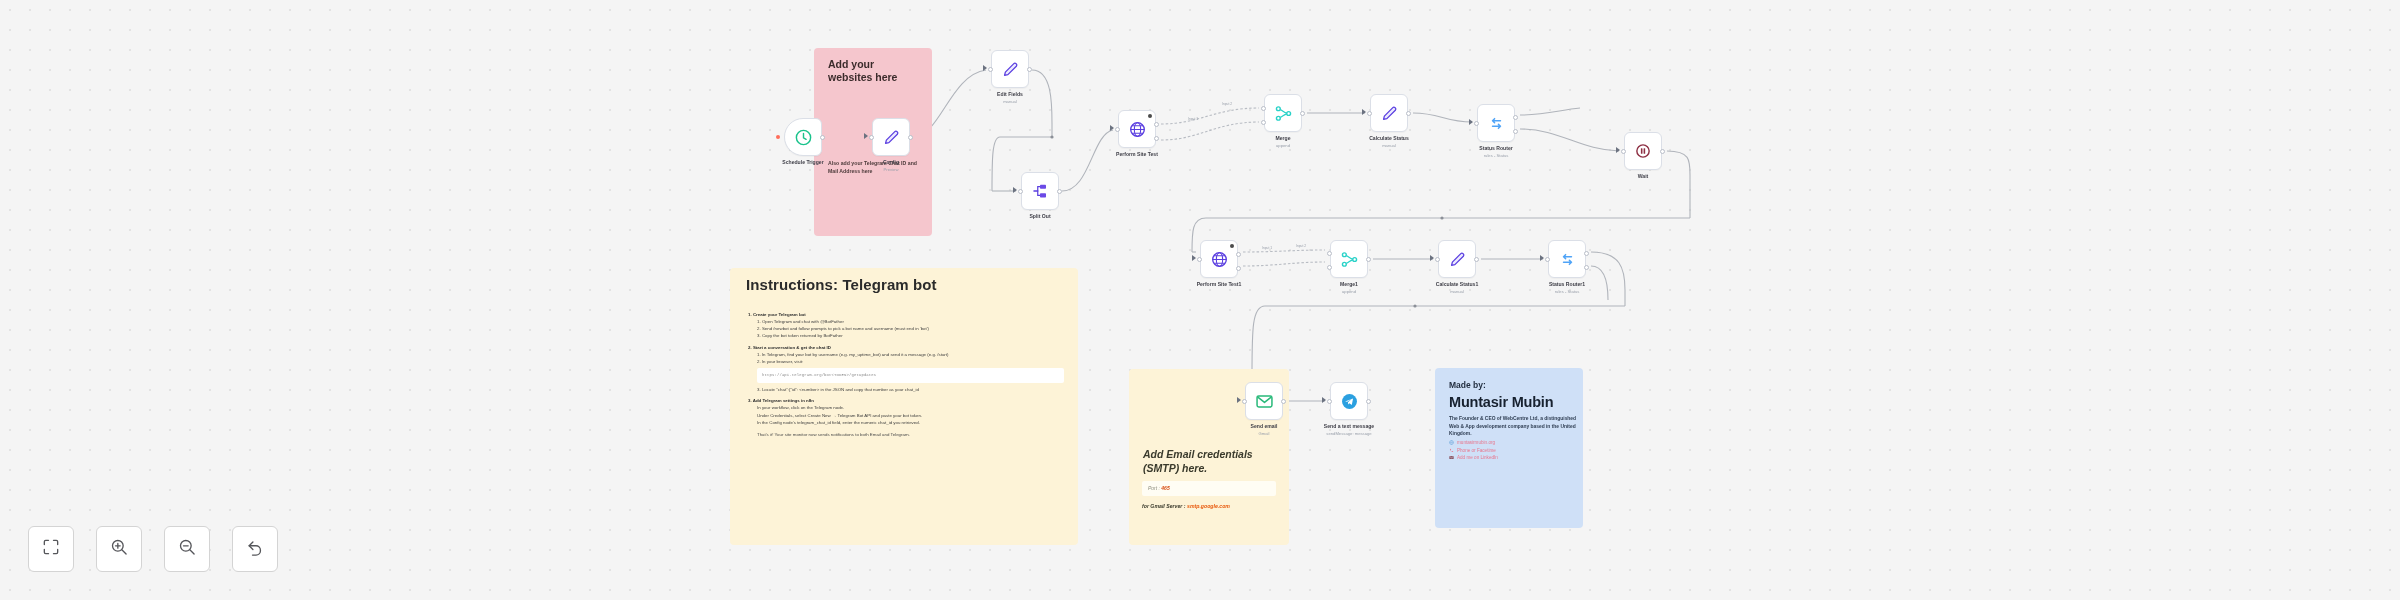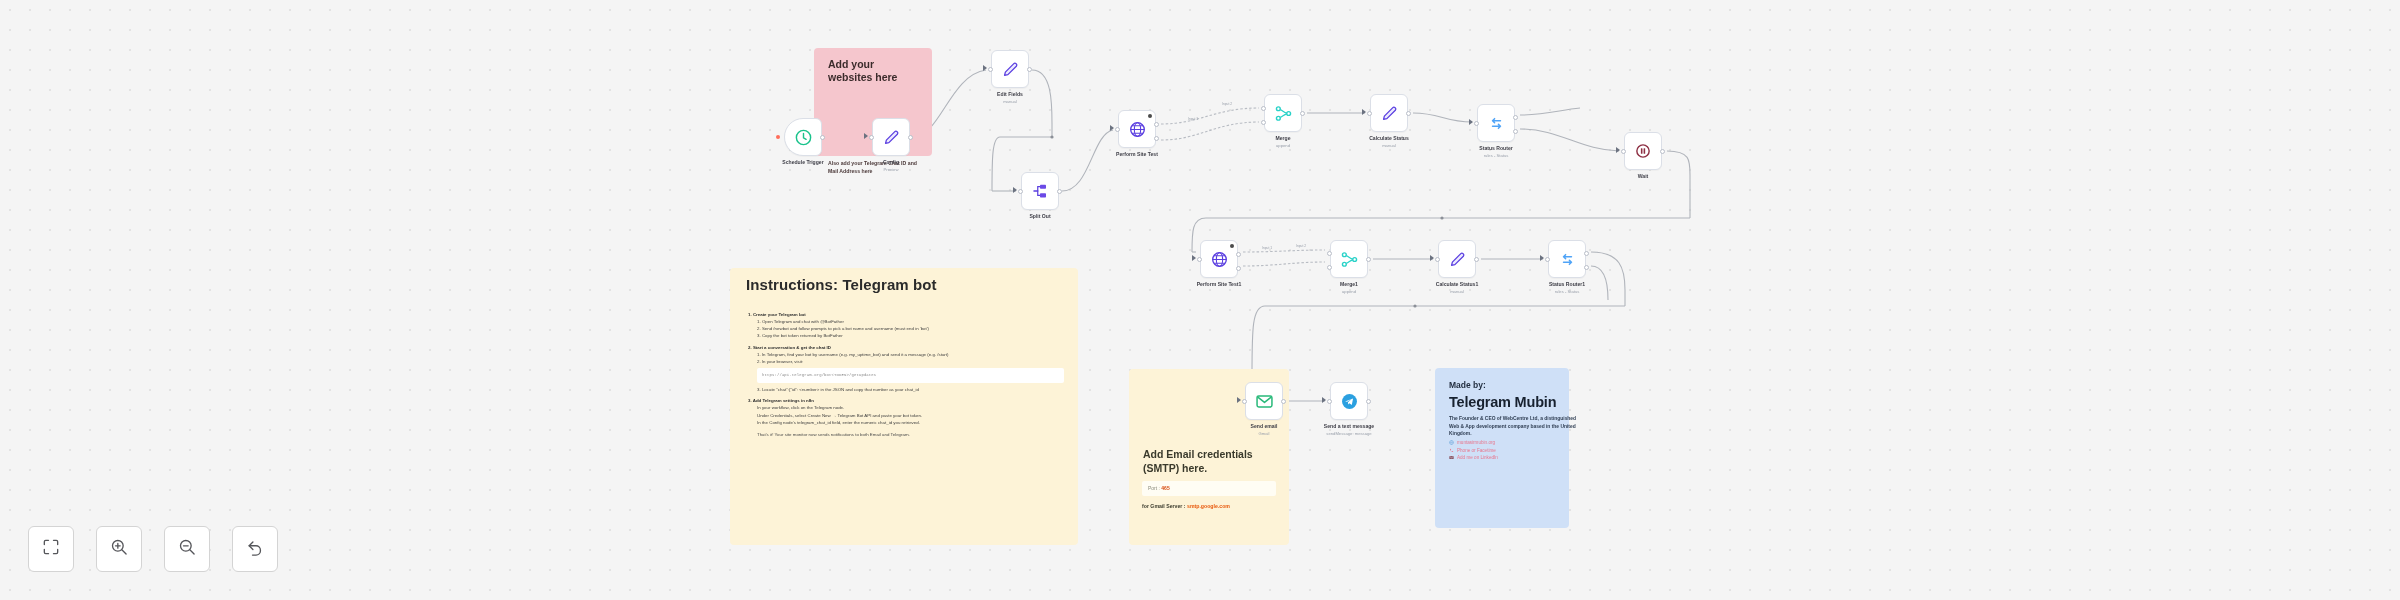--- a/index.html
+++ b/index.html
@@ -184,21 +184,21 @@
     <path class="edge" d="M1252,395 L1240,395"></path>
     <circle class="edge-mid" cx="1415" cy="306" r="1.6"></circle>
 
     <path class="edge" d="M1591,266 C1605,266 1608,282 1608,300"></path>
 
     <path class="edge" d="M1288,401 L1325,401"></path>
 
     <path class="edge" d="M1520,115 C1545,115 1560,110 1580,108"></path>
   </svg>
 
-  <div class="sticky sticky-pink" style="left:814px; top:48px; width:118px; height:108px;">
+  <div class="sticky sticky-pink" style="left:814px; top:48px; width:118px; height:188px;">
     <div class="pink-title">Add your websites here</div>
     <div class="pink-sub">Also add your Telegram Chat ID and Mail Address here</div>
   </div>
 
   <div class="sticky sticky-yellow" style="left:730px; top:268px; width:348px; height:277px;">
     <div class="instr-title">Instructions: Telegram bot</div>
     <div class="instr-body">
       <span class="instr-h">1. Create your Telegram bot</span>
       <span class="instr-sub">1. Open Telegram and chat with @BotFather</span>
       <span class="instr-sub">2. Send /newbot and follow prompts to pick a bot name and username (must end in 'bot')</span>
@@ -212,35 +212,35 @@
 
       <span class="instr-h">3. Add Telegram settings in n8n</span>
       <span class="instr-sub2">In your workflow, click on the Telegram node.</span>
       <span class="instr-sub2">Under Credentials, select Create New → Telegram Bot API and paste your bot token.</span>
       <span class="instr-sub2">In the Config node's telegram_chat_id field, enter the numeric chat_id you retrieved.</span>
 
       <span class="instr-foot">That's it! Your site monitor now sends notifications to both Email and Telegram.</span>
     </div>
   </div>
 
-  <div class="sticky sticky-yellow" style="left:1129px; top:369px; width:160px; height:176px;">
+  <div class="sticky sticky-yellow" style="left:1129px; top:369px; width:160px; height:176px;font-style:italic;">
     <div class="email-title">Add Email credentials (SMTP) here.</div>
     <div class="email-field">
       <span>Port :</span>
       <span class="pv">465</span>
     </div>
     <div class="email-foot">
       <span>for Gmail Server :</span>
       <span class="lnk">smtp.google.com</span>
     </div>
   </div>
 
-  <div class="sticky sticky-blue" style="left:1435px; top:368px; width:134px; height:160px;">
+  <div class="sticky sticky-blue" style="left:1435px; top:368px; width:148px; height:160px;">
     <div class="mb-pre">Made by:</div>
-    <div class="mb-name">Telegram Mubin</div>
+    <div class="mb-name">Muntasir Mubin</div>
     <div class="mb-desc">The Founder &amp; CEO of WebCentre Ltd, a distinguished Web &amp; App development company based in the United Kingdom.</div>
     <div class="mb-links">
       <div class="mb-link">
         <span class="mb-ico">
           <svg viewBox="0 0 16 16" width="5" height="5">
               <circle cx="8" cy="8" r="6.5" fill="none" stroke="#6fa8dc" stroke-width="1.6"></circle>
               <path d="M1.5 8h13M8 1.5c3 3 3 10 0 13M8 1.5c-3 3-3 10 0 13" fill="none" stroke="#6fa8dc" stroke-width="1.2"></path>
             </svg>
         </span>
         <span>muntasirmubin.org</span>

